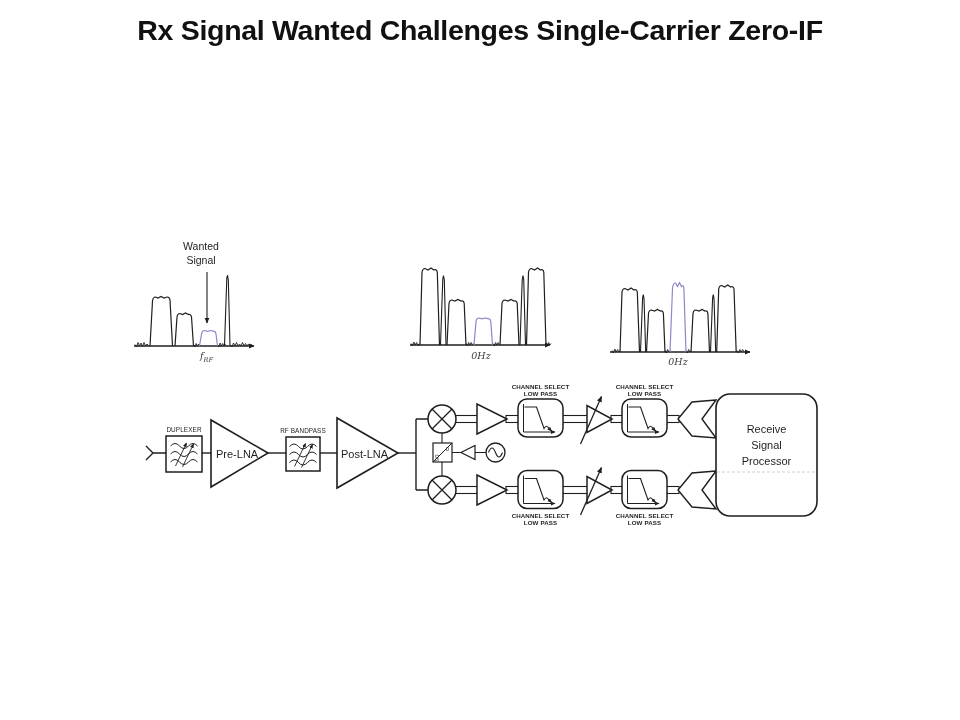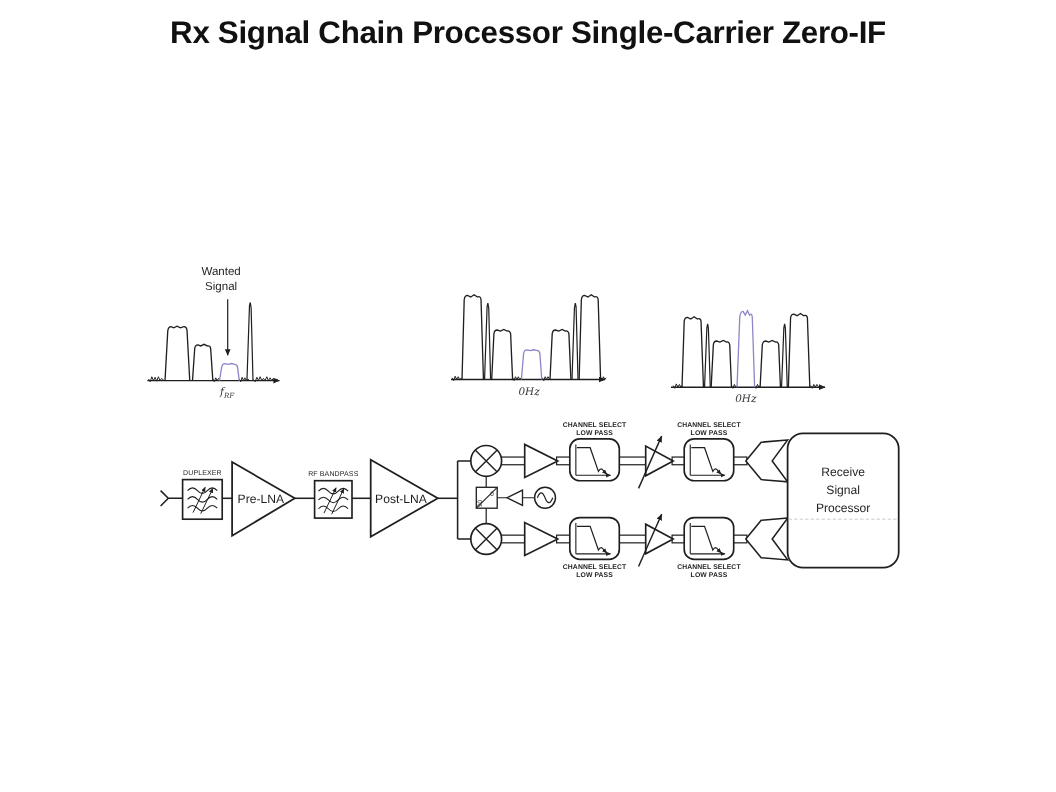--- a/index.html
+++ b/index.html
@@ -18,21 +18,21 @@
   .t-amp{font-family:"Liberation Sans",sans-serif;font-size:11px;}
   .t-phase{font-family:"Liberation Sans",sans-serif;font-size:5.8px;}
   .ink{stroke:#1f1f1f;fill:none;}
   .inkf{stroke:#1f1f1f;fill:#fff;}
 </style>
 </head>
 <body>
 
 <div class="slide">
 
-  <div class="title">Rx Signal Chain Processor Single-Carrier Zero-IF</div>
+  <div class="title">Rx Signal Wanted Challenges Single-Carrier Zero-IF</div>
 
   <svg class="abs" style="left:130px;top:238px;" width="140" height="130" viewBox="0 0 140 130">
     <defs>
       <marker id="a1" markerUnits="userSpaceOnUse" markerWidth="7" markerHeight="6" refX="5.5" refY="2.6" orient="auto">
         <path d="M0,0 L6,2.6 L0,5.2 Z" fill="#1f1f1f"></path>
       </marker>
     </defs>
     <text class="t-ann" x="71" y="12" text-anchor="middle">Wanted</text>
     <text class="t-ann" x="71" y="26" text-anchor="middle">Signal</text>
     <line class="ink" x1="77" y1="34" x2="77" y2="85" stroke-width="1.1" marker-end="url(#a1)"></line>

